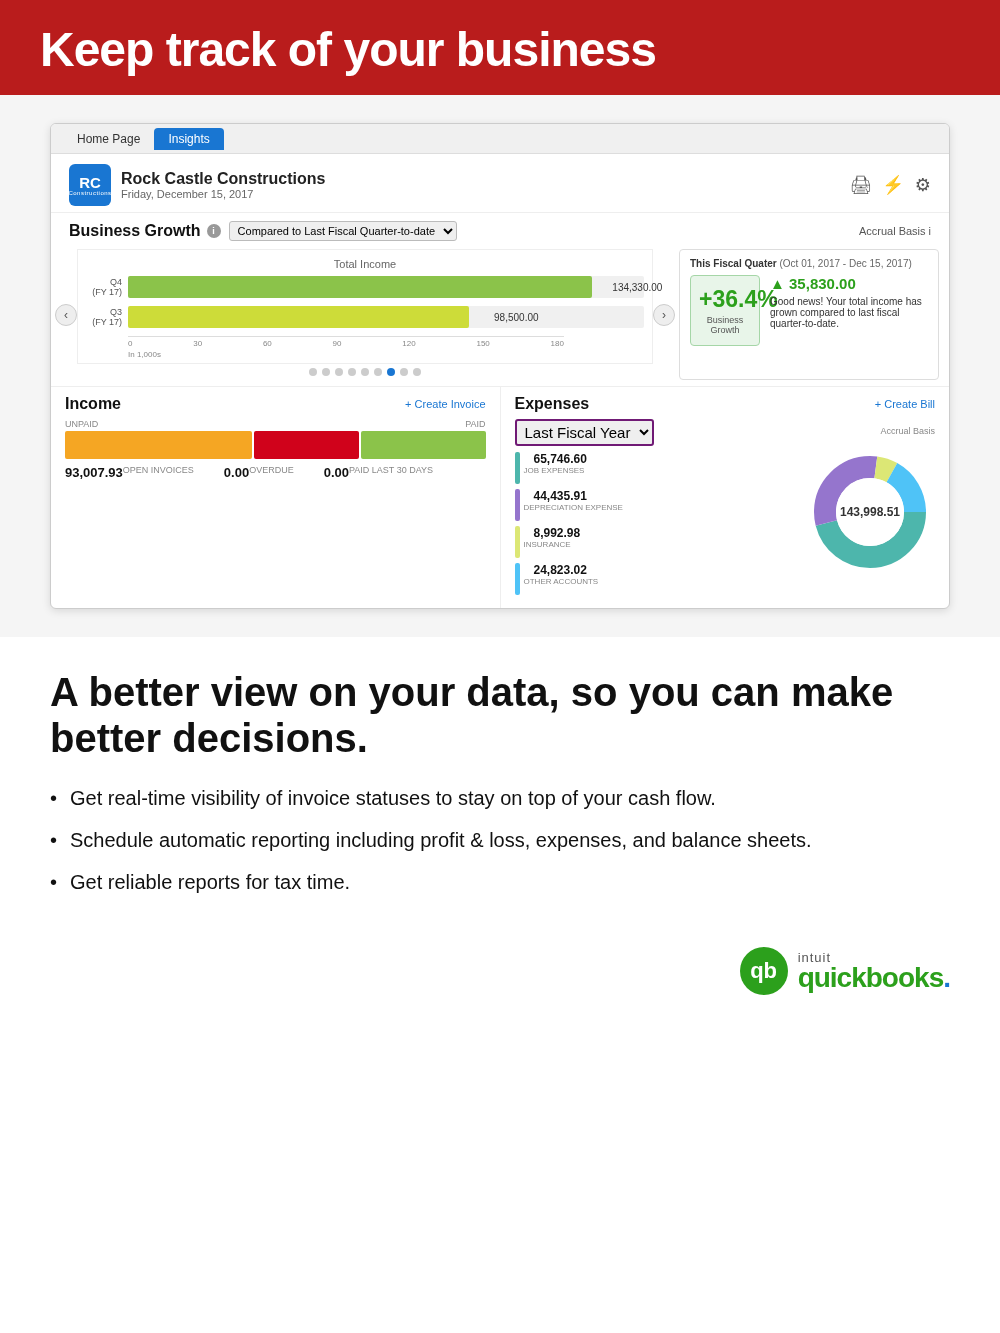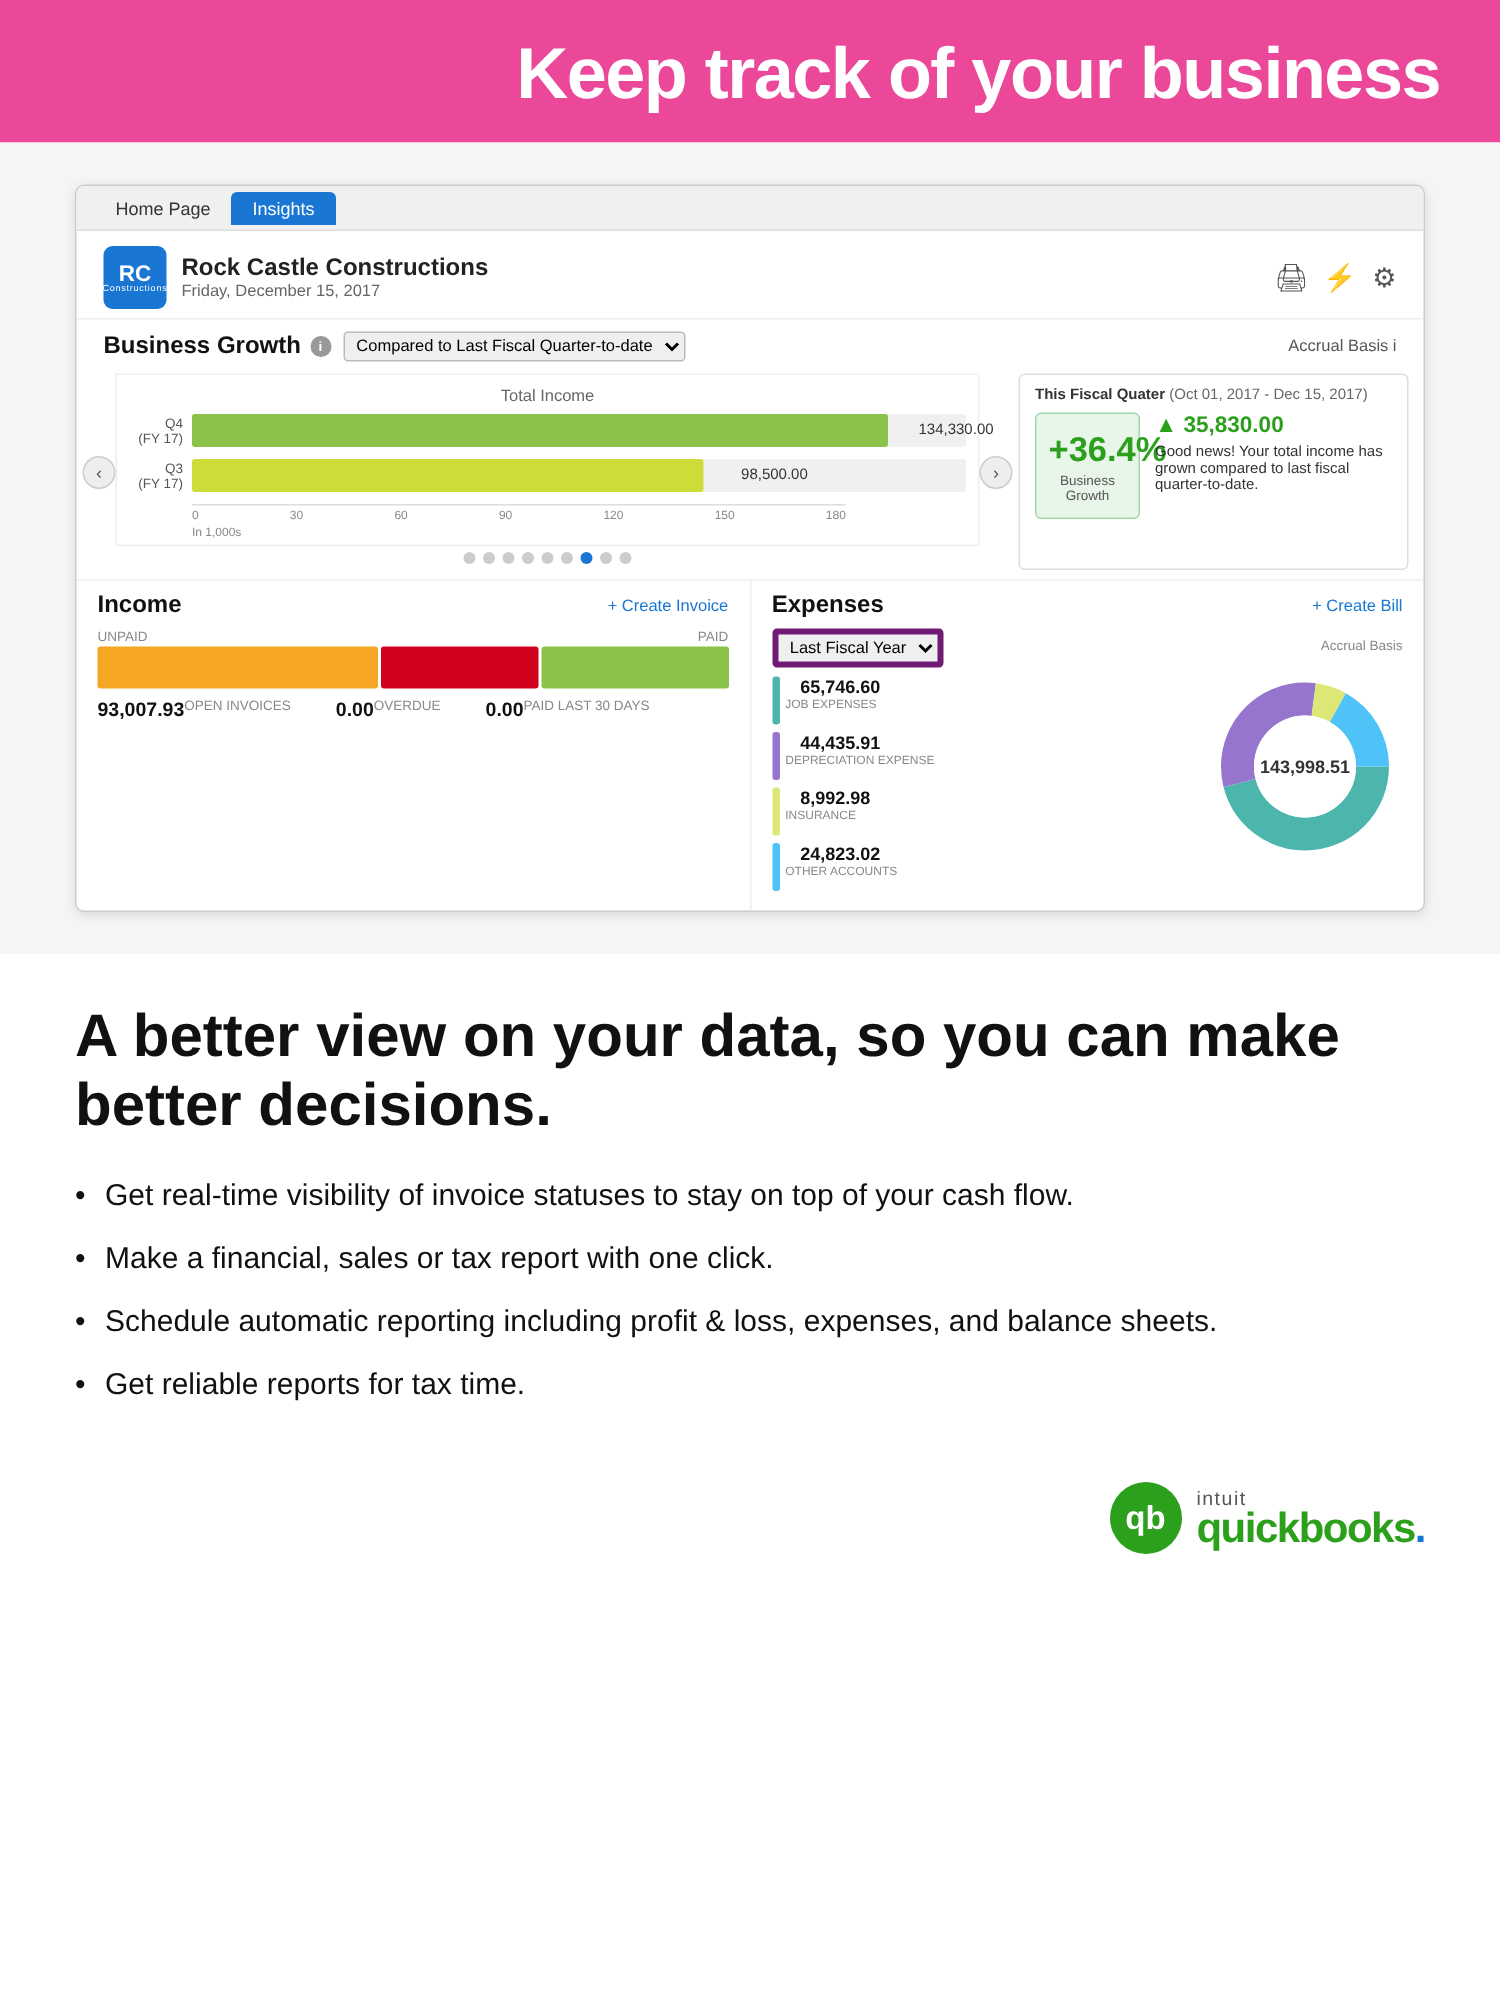--- a/index.html
+++ b/index.html
@@ -5,23 +5,23 @@
     * { box-sizing: border-box; margin: 0; padding: 0; }
     body {
       font-family: Arial, sans-serif;
       background: #fff;
       width: 1000px;
       min-height: 1333px;
     }
 
     
     .header-banner {
-      background: #ec4899;
+      background: #b91c1c;
       padding: 22px 40px 18px 40px;
-      text-align: right;
+      text-align: left;
     }
     .header-banner h1 {
       color: #fff;
       font-size: 48px;
       font-weight: 900;
       letter-spacing: -1px;
     }
 
     
     .screenshot-wrapper {
@@ -365,23 +365,23 @@
     }
 
     
     .expenses-filter {
       display: flex;
       align-items: center;
       gap: 6px;
       margin-bottom: 6px;
     }
     .expenses-filter select {
-      font-size: 11px;
+      font-size: 15px;
       padding: 2px 4px;
-      border: 4px solid #701a75;
+      border: 2px solid #701a75;
       border-radius: 3px;
     }
     .expenses-content {
       display: flex;
       gap: 10px;
       align-items: flex-start;
     }
     .expense-items {
       flex: 1;
     }
@@ -725,21 +725,20 @@
       </div>
     </div>
 
   </div>
 </div>
 
 <div class="bottom-content">
   <div class="tagline">A better view on your data, so you can make better decisions.</div>
   <ul class="bullet-list">
     <li class="list-item">Get real-time visibility of invoice statuses to stay on top of your cash flow.</li>
-    <li class="list-item">Make a financial, sales or tax report with one click.</li>
     <li class="list-item">Schedule automatic reporting including profit &amp; loss, expenses, and balance sheets.</li>
     <li class="list-item">Get reliable reports for tax time.</li>
   </ul>
 </div>
 
 <div class="qb-footer">
   <div class="qb-logo-circle">qb</div>
   <div class="qb-brand">
     <span class="qb-intuit">intuit</span>
     <span class="qb-name">

